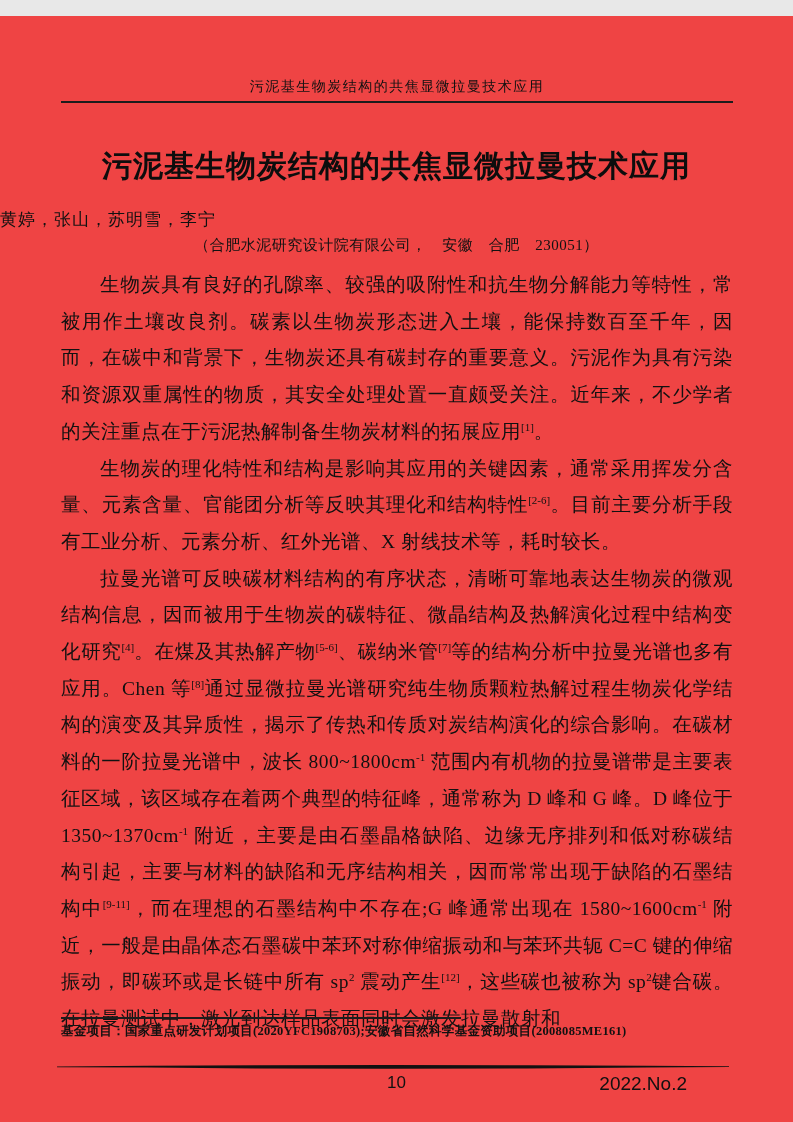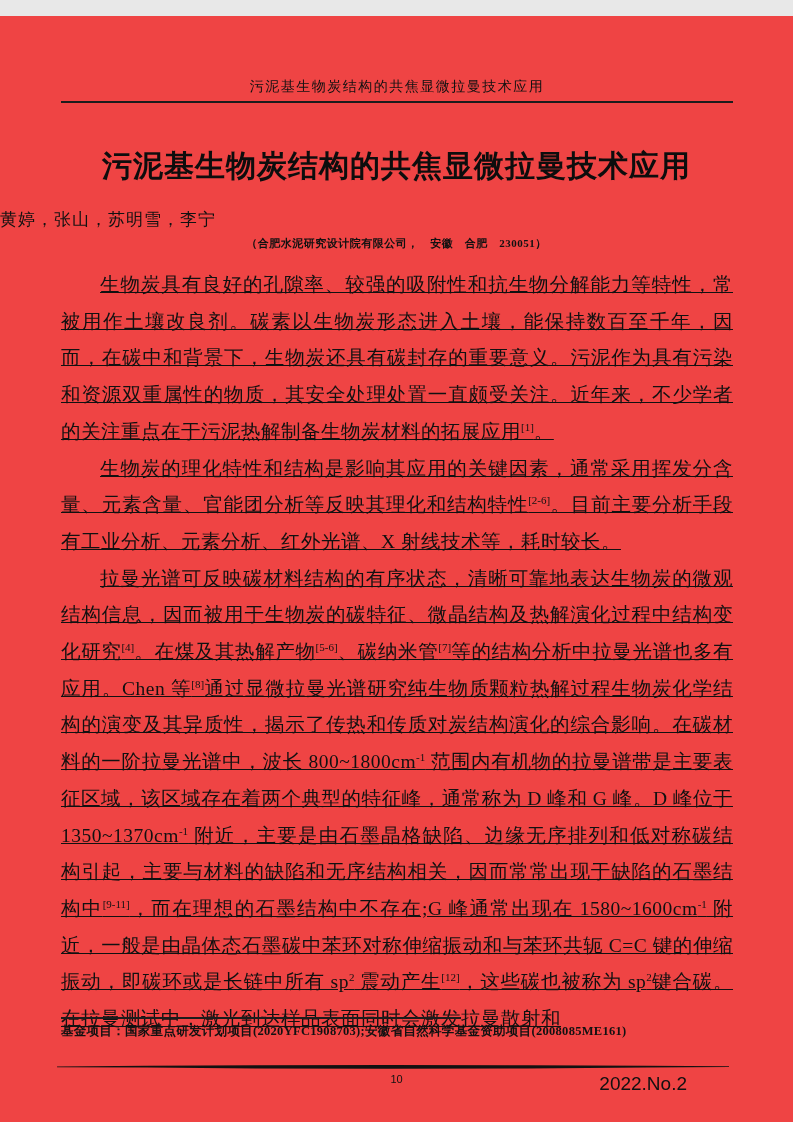--- a/index.html
+++ b/index.html
@@ -53,38 +53,36 @@
     text-align: left;
     font-size: 17px;
     letter-spacing: 1px;
   }
   .affiliation {
     position: absolute;
     top: 220px;
     left: 0;
     width: 100%;
     text-align: center;
-    font-size: 11px;
+    font-size: 15px;
     letter-spacing: 0.5px;
-    font-weight: bold;
   }
   .article-body {
     position: absolute;
     top: 251px;
     left: 61px;
     width: 672px;
     font-size: 19.5px;
     line-height: 36.7px;
     text-align: justify;
     letter-spacing: 0.5px;
   }
   .article-body p {
     margin: 0;
     text-indent: 2em;
-    text-decoration: underline;
   }
   .article-body sup {
     font-size: 11px;
     line-height: 0;
     vertical-align: super;
     letter-spacing: 0;
   }
   .footnote-rule {
     position: absolute;
     top: 1001px;
@@ -109,21 +107,21 @@
     height: 6px;
   }
   .footer-rule svg { display: block; width: 100%; height: 100%; }
   .footer-page-number {
     position: absolute;
     top: 1057px;
     left: 0;
     width: 100%;
     text-align: center;
     font-family: "Liberation Sans", "DejaVu Sans", sans-serif;
-    font-size: 11px;
+    font-size: 17px;
   }
   .footer-issue {
     position: absolute;
     top: 1057px;
     right: 106px;
     font-family: "Liberation Sans", "DejaVu Sans", sans-serif;
     font-size: 19px;
   }
 </style>
 </head>

